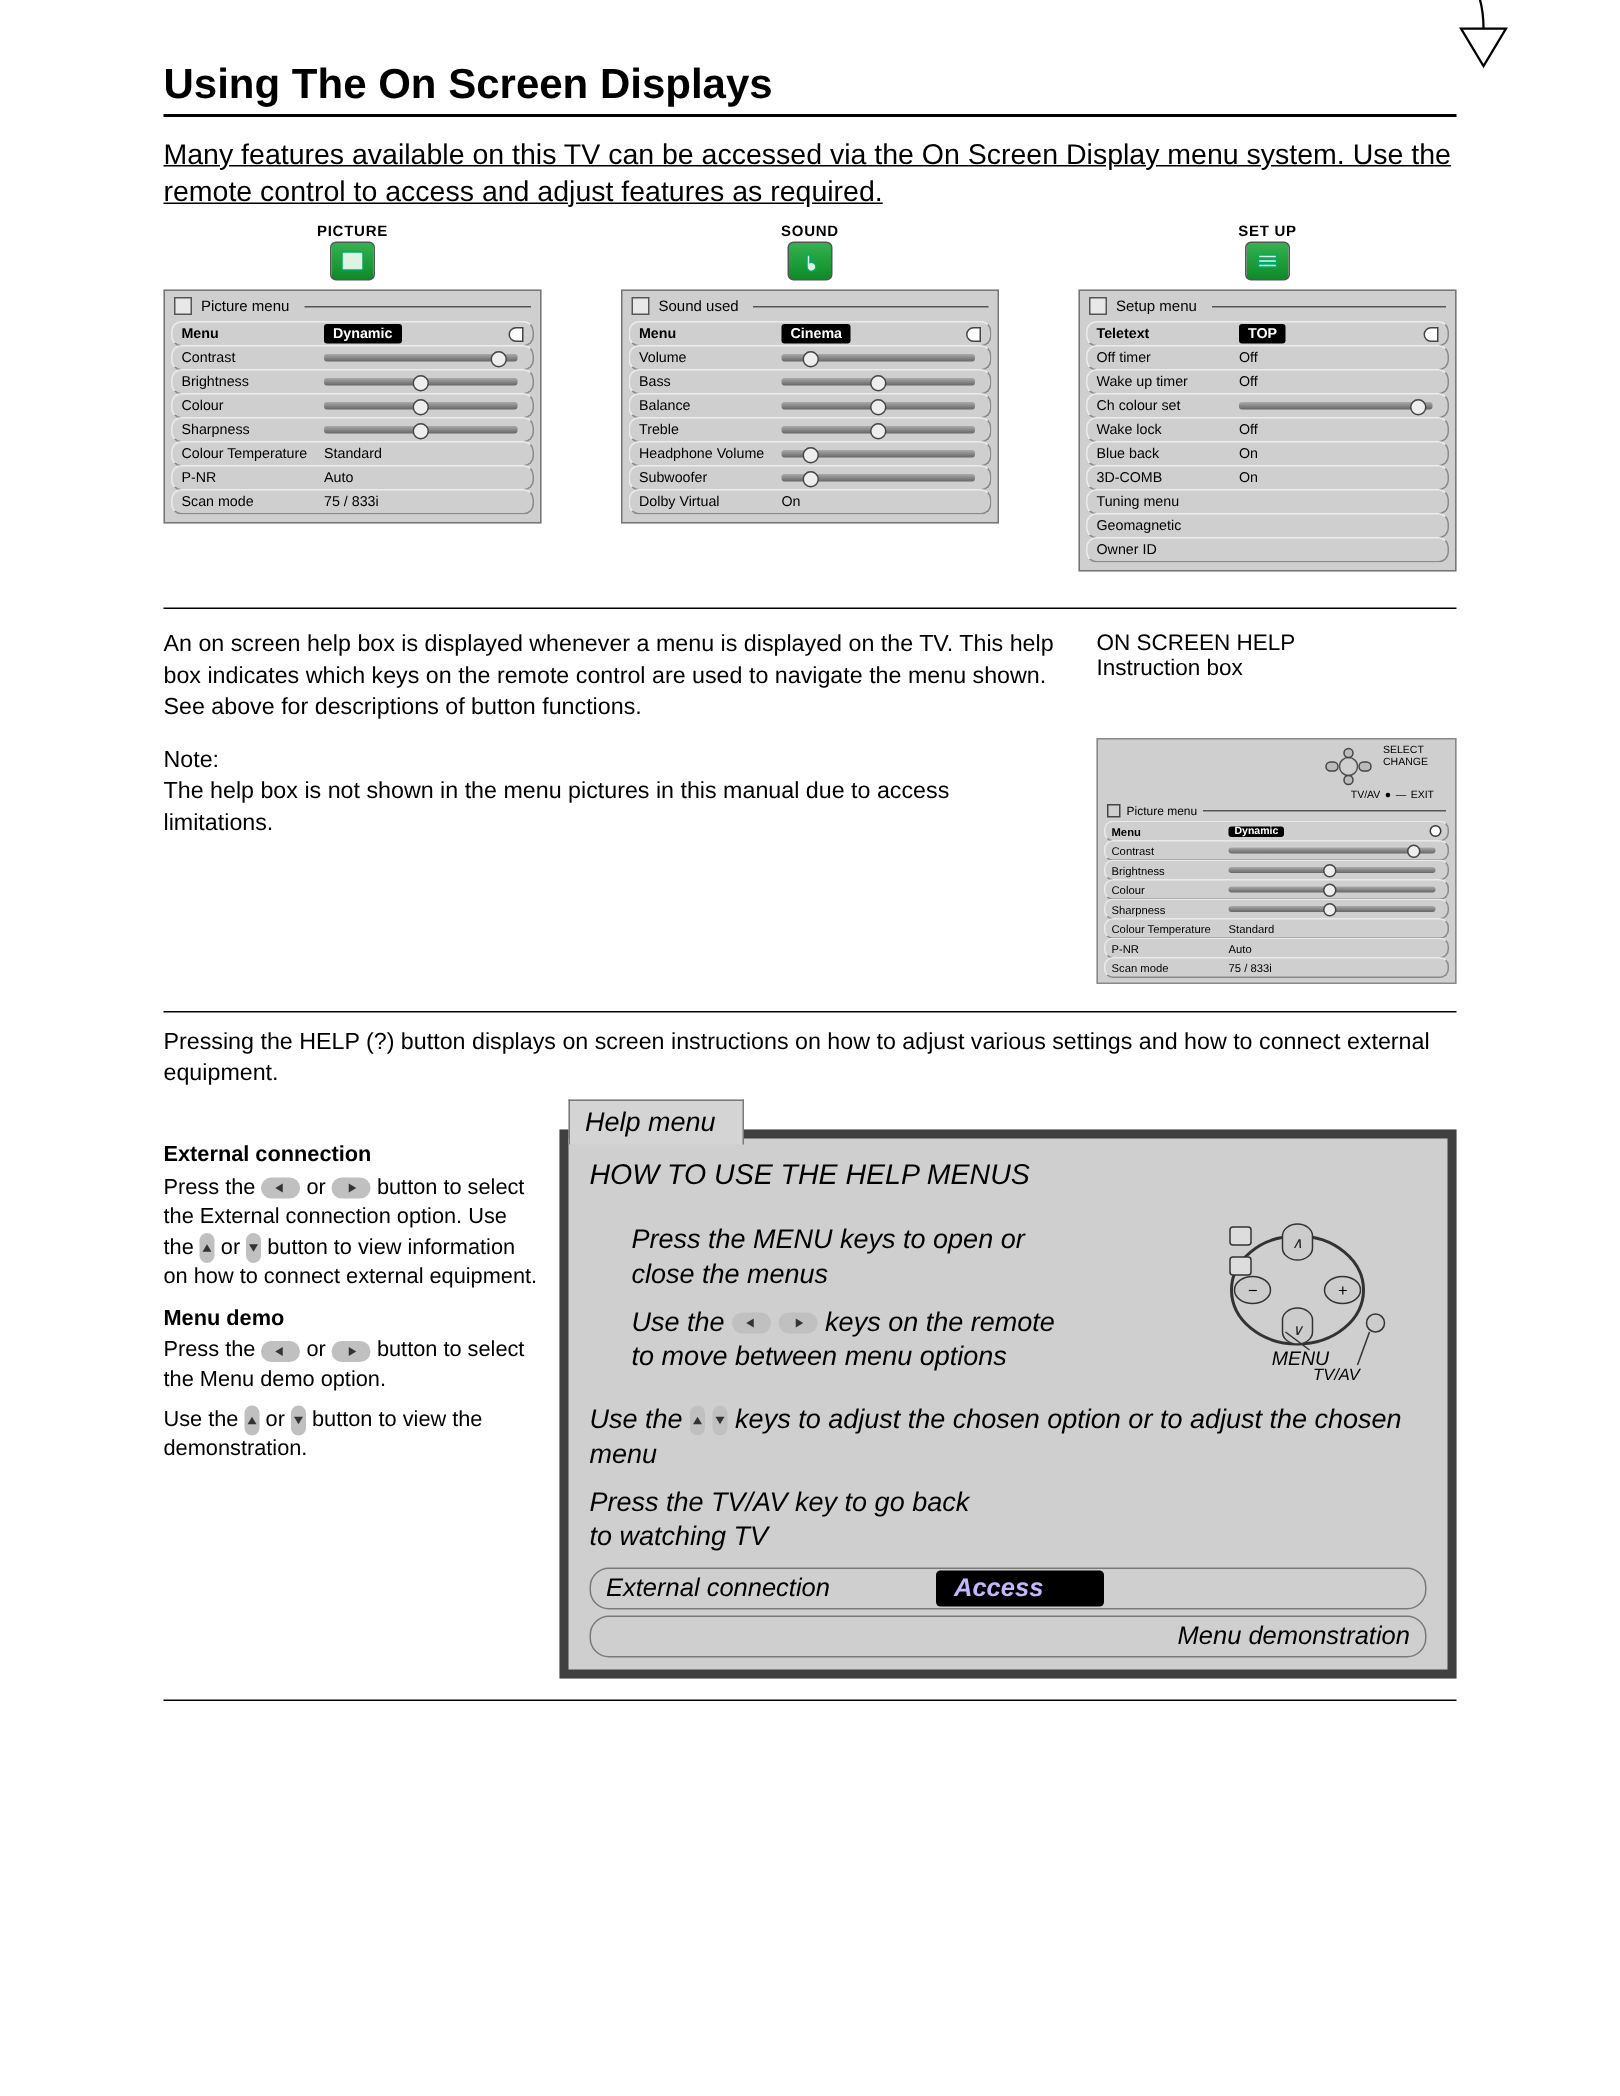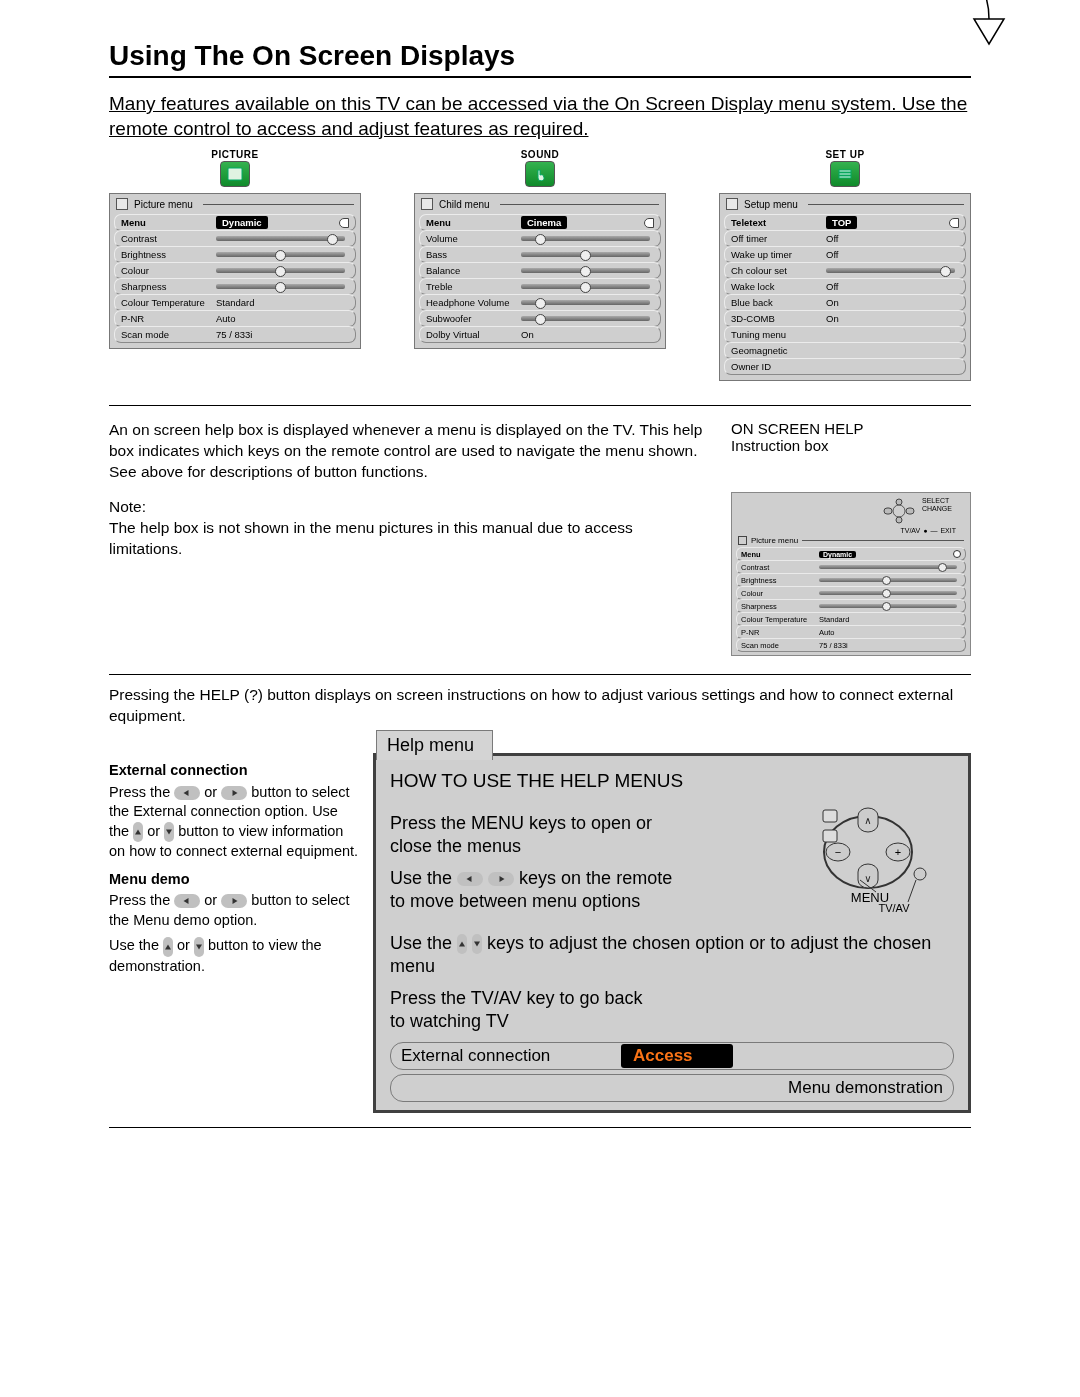--- a/index.html
+++ b/index.html
@@ -147,43 +147,43 @@
 
 .section3 {
   display:flex; gap: 14px; margin-top: 12px;
 }
 .s3-left { width: 250px; font-size: 14.5px; line-height:1.35; }
 .s3-left .sub { font-weight:bold; margin-top:8px; }
 .s3-left p { margin: 2px 0 6px 0; }
 .s3-left .ic { display:inline-block; vertical-align:middle; }
 
 .helpmenu {
-  flex:1; background:#cfcfcf; border:3px solid #404040; position:relative;
+  flex:1; background:#cfcfcf; border:6px solid #404040; position:relative;font-style:italic;
 }
 .hm-tab {
   position:absolute; top:-26px; left:0; background:#d4d4d4; border:1px solid #7a7a7a; border-bottom:none;
   padding:4px 18px 4px 10px; font-size:18px;
 }
 .hm-body { padding: 14px 14px 8px 14px; }
 .hm-h { font-size: 19px; margin-bottom: 10px; }
 .hm-p { font-size: 18px; margin: 10px 0; max-width: 300px; line-height:1.25; }
 .hm-p-wide { font-size:18px; margin:10px 0; line-height:1.25; }
-.hm-row { display:flex; align-items:flex-start; }
+.hm-row { display:flex; align-items:center;margin-left:28px; }
 .hm-nav {
   width: 160px; height: 110px; margin-left:auto; margin-right:6px;
 }
 .hm-nav svg { width:100%; height:100%; }
 .bottom-rows { margin-top: 4px; }
 .brow {
   display:flex; align-items:center; height:26px; border-radius:13px; background:#cfcfcf;
   border:1px solid #7a7a7a; margin-top:4px; font-size:17px; padding:0 10px;
 }
 .brow .blabel { flex:0 0 220px; }
 .brow .pill {
-  background:#000; color:#f97316; font-weight:bold; padding:2px 40px 2px 12px; border-radius:3px;
+  background:#000; color:#c4b5fd; font-weight:bold; padding:2px 40px 2px 12px; border-radius:3px;
 }
 .brow.two { justify-content:flex-end; }
 
 .intro-s3 { font-size:15.5px; line-height:1.35; margin: 10px 0 26px 0; }
 
 .key-oval {
   display:inline-block; width:26px; height:14px; border-radius:7px; background:#c0c0c0;
   vertical-align:middle; position:relative;
 }
 .key-oval::after{
@@ -277,21 +277,21 @@
   <div class="menu-col">
     <div class="menu-header">SOUND</div>
     <div class="menu-icon">
       <svg viewBox="0 0 16 14">
             <path d="M6 3 v8 a3 3 0 1 0 2 -3 V3 z" fill="#dff3e2" stroke="#0a6"></path>
           </svg>
     </div>
     <div class="osd">
       <div class="osd-title">
         <span class="sq"></span>
-        <span>Child menu</span>
+        <span>Sound used</span>
         <span class="line1"></span>
       </div>
       <div class="osd-body" id="sound-body">
             <div class="osd-row selected">
               <span class="label">Menu</span>
               <span class="badge">Cinema</span>
               <span class="endcap"></span>
             </div>
             <div class="osd-row">
               <span class="label">Volume</span>

